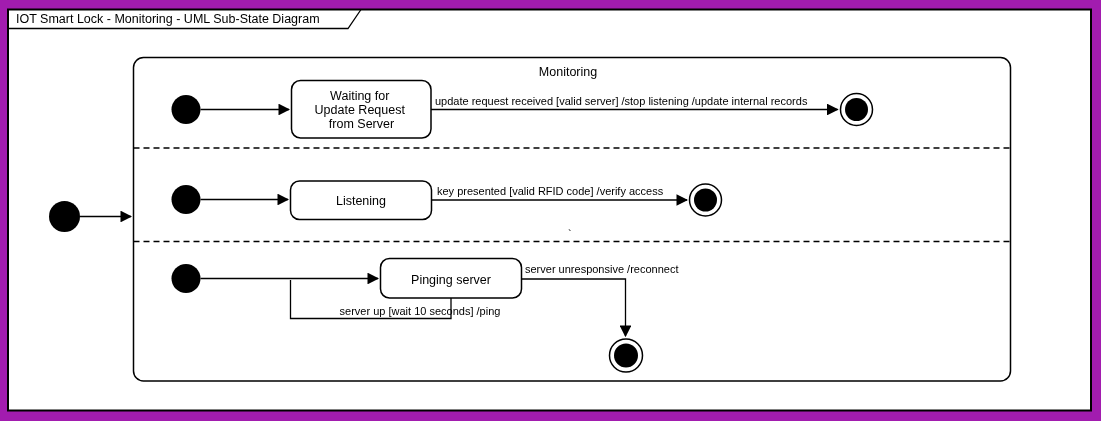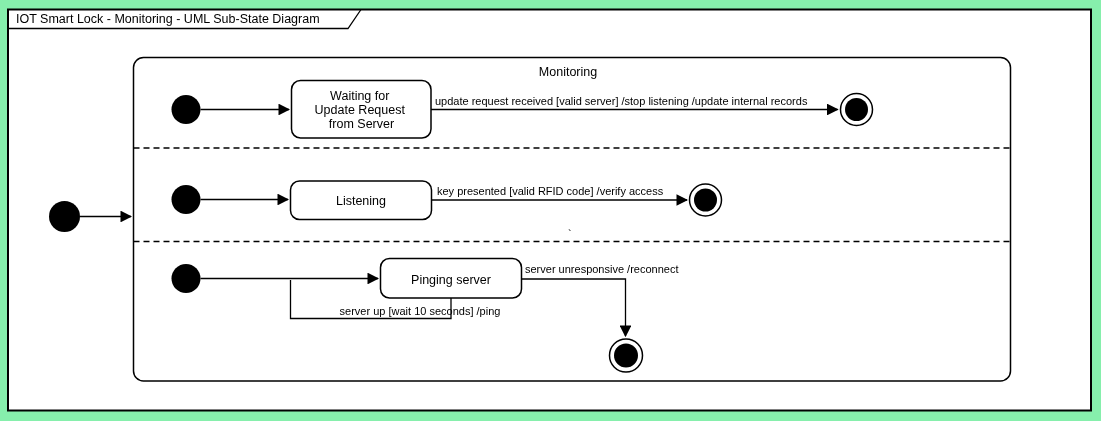--- a/index.html
+++ b/index.html
@@ -5,21 +5,21 @@
   html, body {
     margin: 0;
     padding: 0;
     background: #ffffff;
     font-family: "Liberation Sans", sans-serif;
   }
   .stage {
     position: relative;
     width: 1101px;
     height: 421px;
-    background: #86efac;
+    background: #a21caf;
     overflow: hidden;
   }
   svg { display: block; }
   text {
     font-family: "Liberation Sans", sans-serif;
     fill: #000000;
   }
   .state-label   { font-size: 12.5px; }
   .trans-label   { font-size: 11px; }
   .frame-title   { font-size: 12.5px; }

